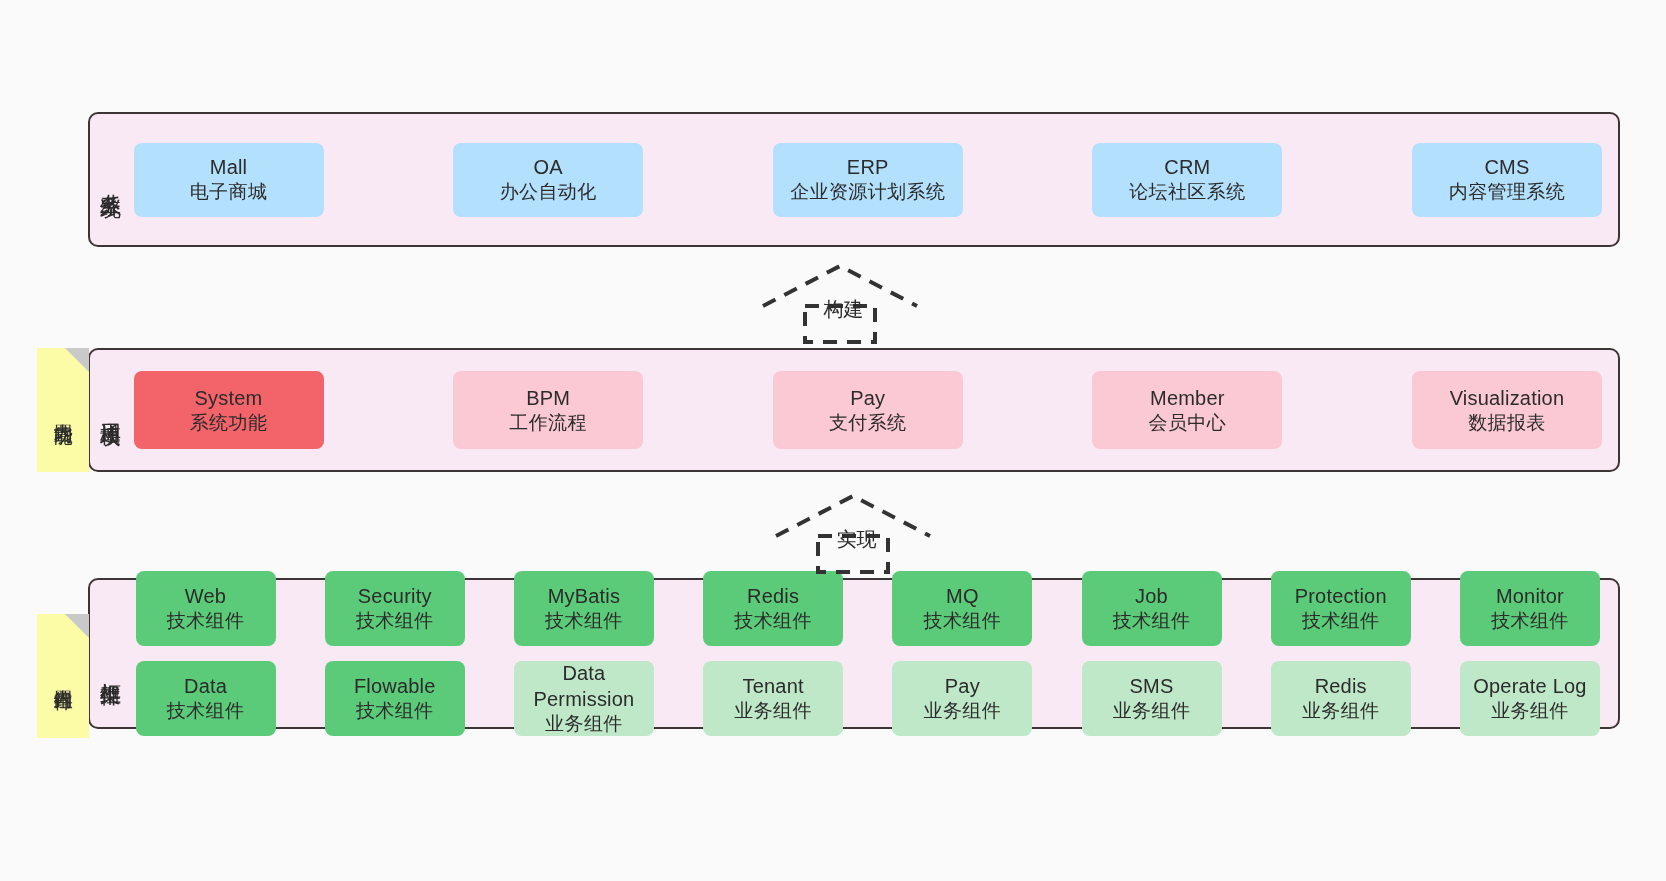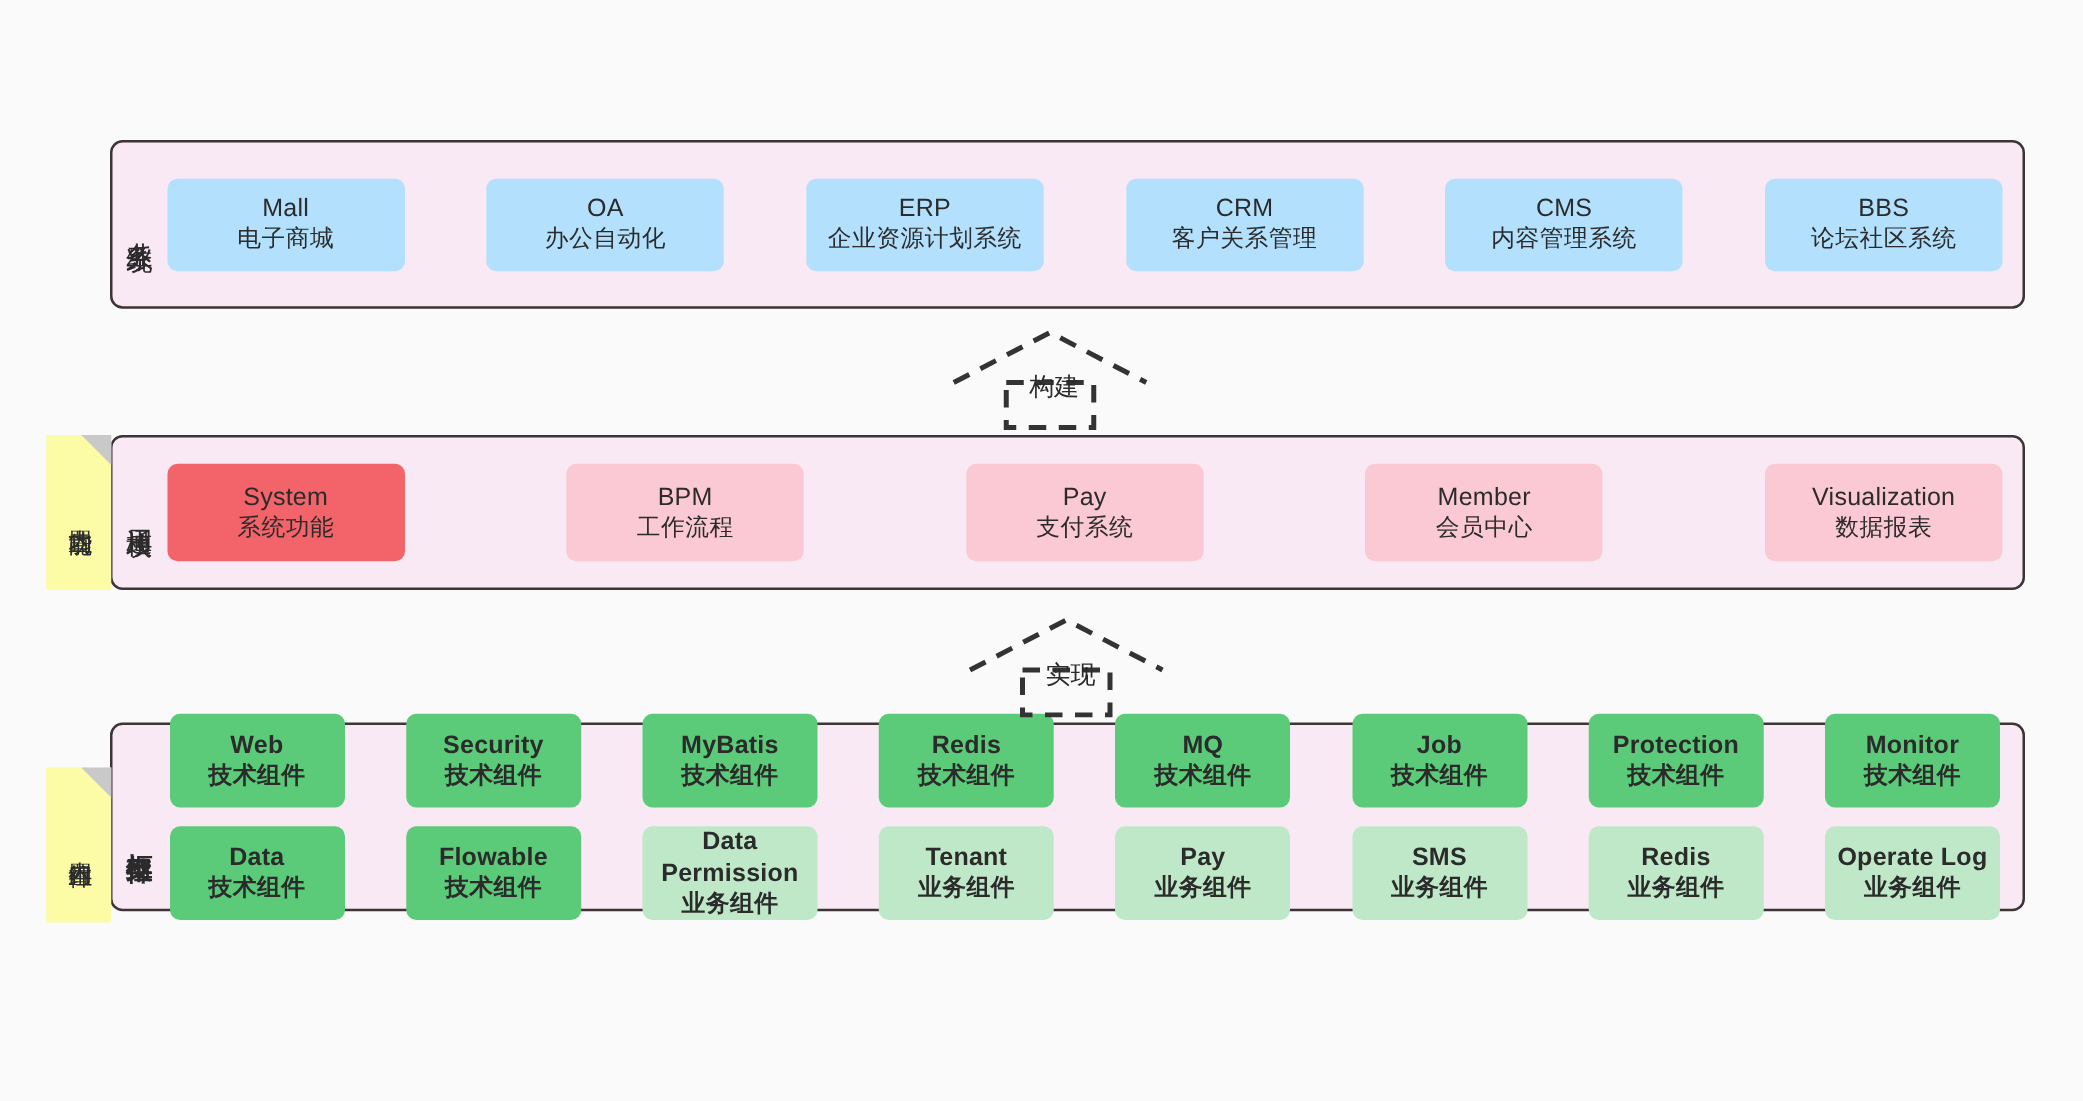--- a/index.html
+++ b/index.html
@@ -112,21 +112,21 @@
   }
   #layer-modules .layer-title { padding-top: 6px; }
   #layer-modules .card {
     width: 190px;
     height: 78px;
   }
 
   
   #layer-framework {
     left: 88px;  top: 578px;
-    width: 1532px; height: 151px; font-weight: bold;
+    width: 1532px; height: 151px;
   }
   #layer-framework .layer-title { padding-top: 38px; }
   #layer-framework .card {
     width: 140px;
     height: 75px;
   }
   #layer-framework .layer-body { padding: 0 18px 0 6px; }
 
   
   .note {
@@ -202,29 +202,25 @@
       <div class="card c-blue">
         <span class="card-name">OA</span>
         <span class="card-sub">办公自动化</span>
       </div>
       <div class="card c-blue">
         <span class="card-name">ERP</span>
         <span class="card-sub">企业资源计划系统</span>
       </div>
       <div class="card c-blue">
         <span class="card-name">CRM</span>
-        <span class="card-sub">客户关系管理</span>
+        <span class="card-sub">论坛社区系统</span>
       </div>
       <div class="card c-blue">
         <span class="card-name">CMS</span>
         <span class="card-sub">内容管理系统</span>
-      </div>
-      <div class="card c-blue">
-        <span class="card-name">BBS</span>
-        <span class="card-sub">论坛社区系统</span>
       </div>
     </div>
   </div>
 </div>
 
 <div class="connector" id="connector-build">
   <svg width="170" height="84" viewBox="0 0 170 84" aria-hidden="true">
     <path d="M 8 46 L 85 6 L 162 46" fill="none" stroke="#333333" stroke-width="4" stroke-dasharray="14,10" stroke-linecap="butt"></path>
     <path d="M 50 46 L 120 46 L 120 82 L 50 82 Z" fill="none" stroke="#333333" stroke-width="4" stroke-dasharray="14,10" stroke-linecap="butt"></path>
   </svg>

